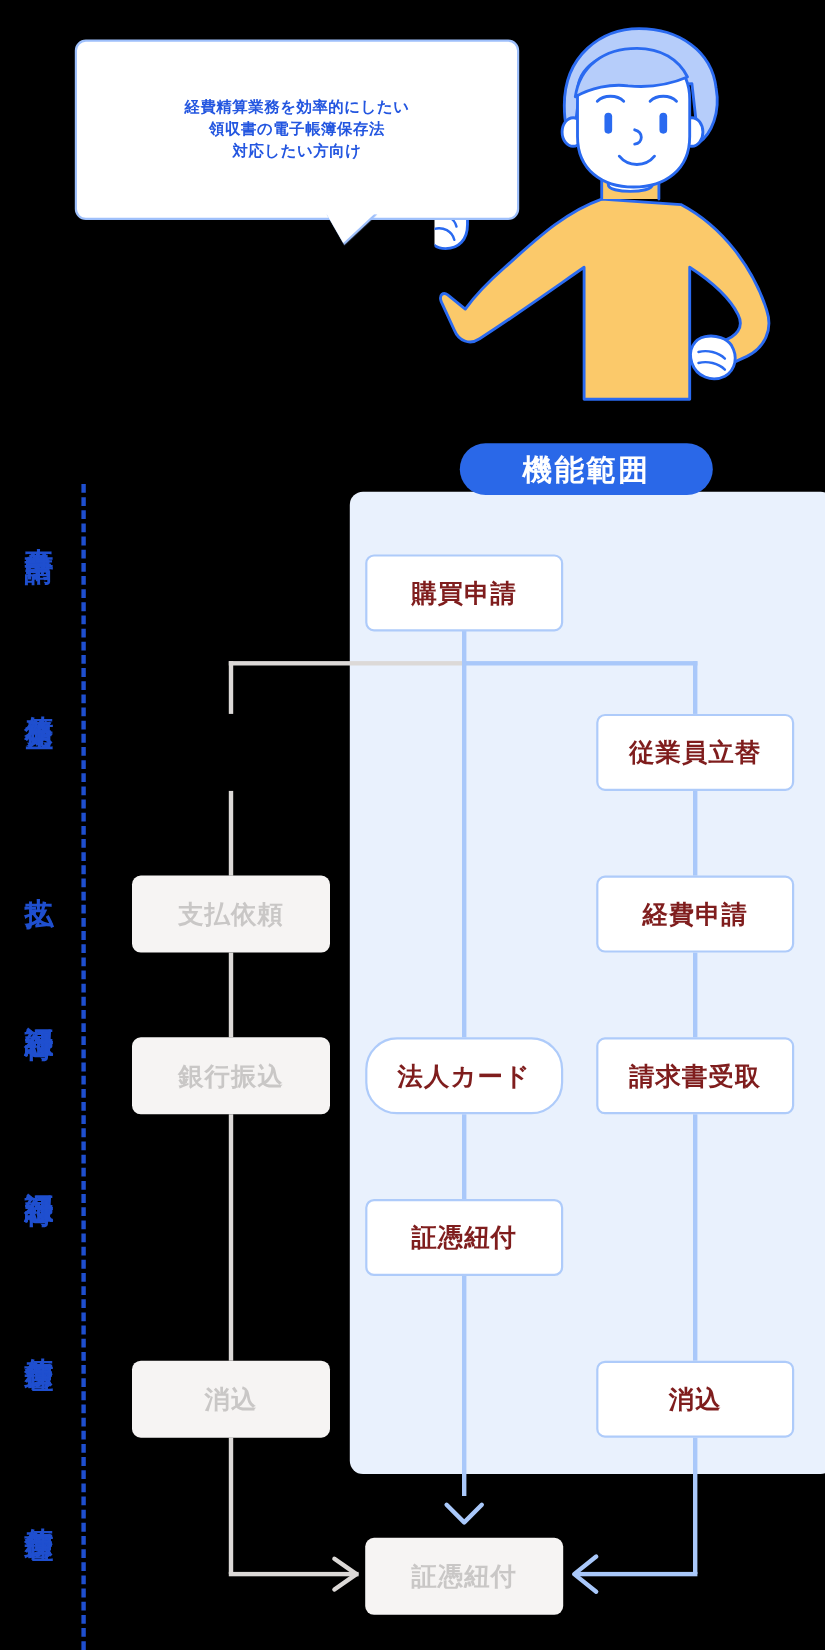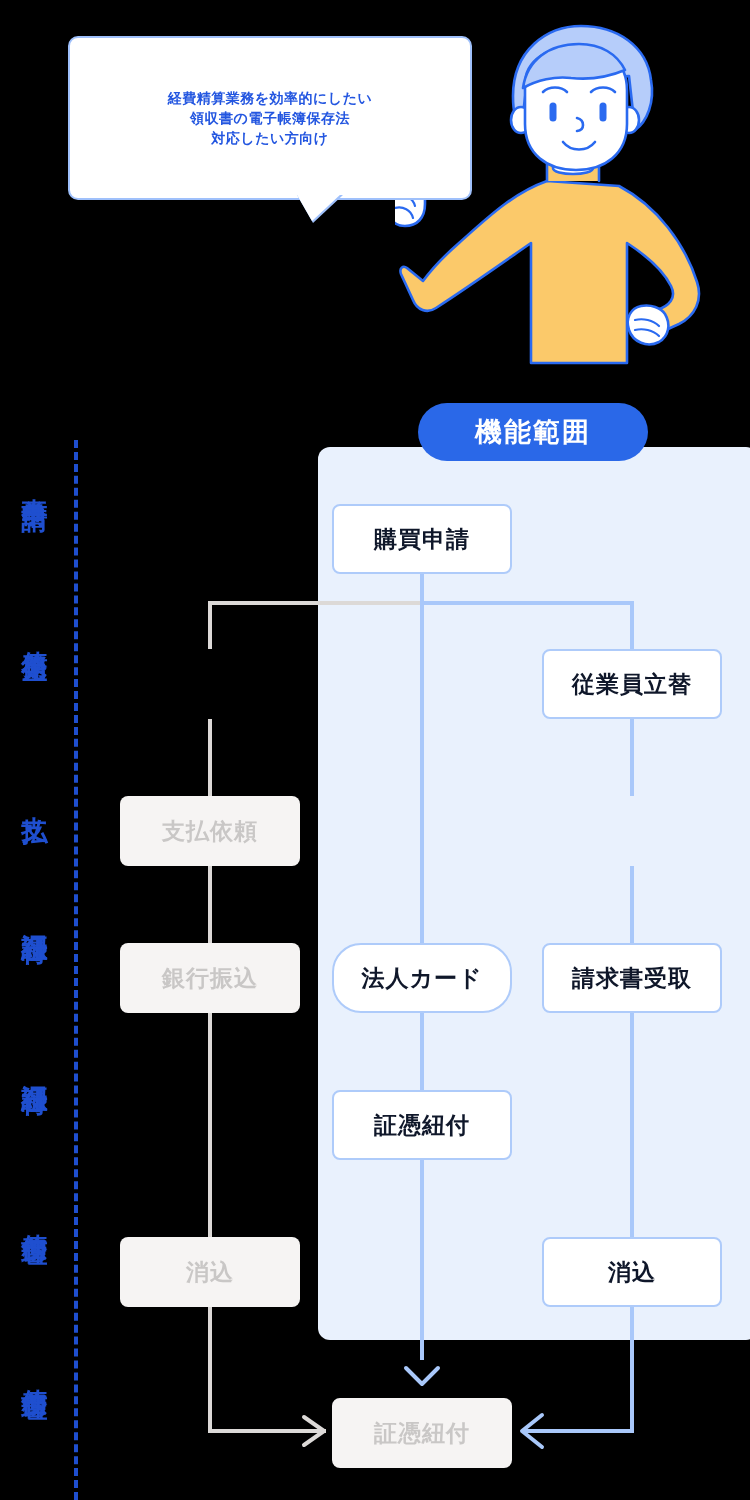--- a/index.html
+++ b/index.html
@@ -24,30 +24,30 @@
   .vlabel{position:absolute;left:8px;width:40px;color:#1f4fcf;font-size:26px;
           font-weight:bold;writing-mode:vertical-rl;text-orientation:upright;
           letter-spacing:2px;line-height:1;white-space:nowrap;}
 
   .dashline{position:absolute;left:74px;top:440px;width:0;height:1060px;
             border-left:4px dashed #1f4fcf;}
 
   
   .panel{position:absolute;left:318px;top:447px;width:440px;height:893px;
          background:#e9f1fd;border-radius:12px;z-index:1;}
-  .badge{position:absolute;left:418px;top:403px;width:230px;height:58px;
+  .badge{position:absolute;left:418px;top:403px;width:230px;height:47px;
          background:#2a68e8;border-radius:29px;display:flex;align-items:center;
          justify-content:center;z-index:4;}
   .badge span{color:#fff;font-size:27px;font-weight:bold;letter-spacing:2px;}
 
   
   .node{position:absolute;width:180px;height:70px;border-radius:8px;
         display:flex;align-items:center;justify-content:center;
         font-size:23px;font-weight:bold;letter-spacing:1px;z-index:3;box-sizing:border-box;}
-  .node.blue{background:#ffffff;border:2px solid #aecbfa;color:#0f172a;}
+  .node.blue{background:#ffffff;border:2px solid #aecbfa;color:#7f1d1d;}
   .node.grey{background:#f6f4f3;color:#c9c7c6;}
 
   
   .ln{position:absolute;z-index:2;}
   .ln.blue{background:#a9c8fa;}
   .ln.grey{background:#dcd9d7;}
   .arrowhead{position:absolute;z-index:3;}
 </style>
 </head>
 <body>
@@ -101,20 +101,21 @@
   <div class="ln blue" style="left:524px;top:1429px;width:110px;height:4px;"></div>
   <svg class="arrowhead" style="left:512px;top:1411px;" width="38" height="40" viewBox="0 0 38 40">
     <polyline points="30,4 10,20 30,36" fill="none" stroke="#a9c8fa" stroke-width="4" stroke-linecap="round" stroke-linejoin="round"></polyline>
   </svg>
 
   <div class="node blue" style="left:332px;top:504px;">購買申請</div>
 
   <div class="node blue" style="left:542px;top:649px;">従業員立替</div>
 
   <div class="node grey" style="left:120px;top:796px;">支払依頼</div>
+  <div class="node blue" style="left:542px;top:796px;">経費申請</div>
 
   <div class="node grey" style="left:120px;top:943px;">銀行振込</div>
   <div class="node blue" style="left:332px;top:943px;border-radius:29px;">法人カード</div>
   <div class="node blue" style="left:542px;top:943px;">請求書受取</div>
 
   <div class="node blue" style="left:332px;top:1090px;">証憑紐付</div>
 
   <div class="node grey" style="left:120px;top:1237px;">消込</div>
   <div class="node blue" style="left:542px;top:1237px;">消込</div>
 

